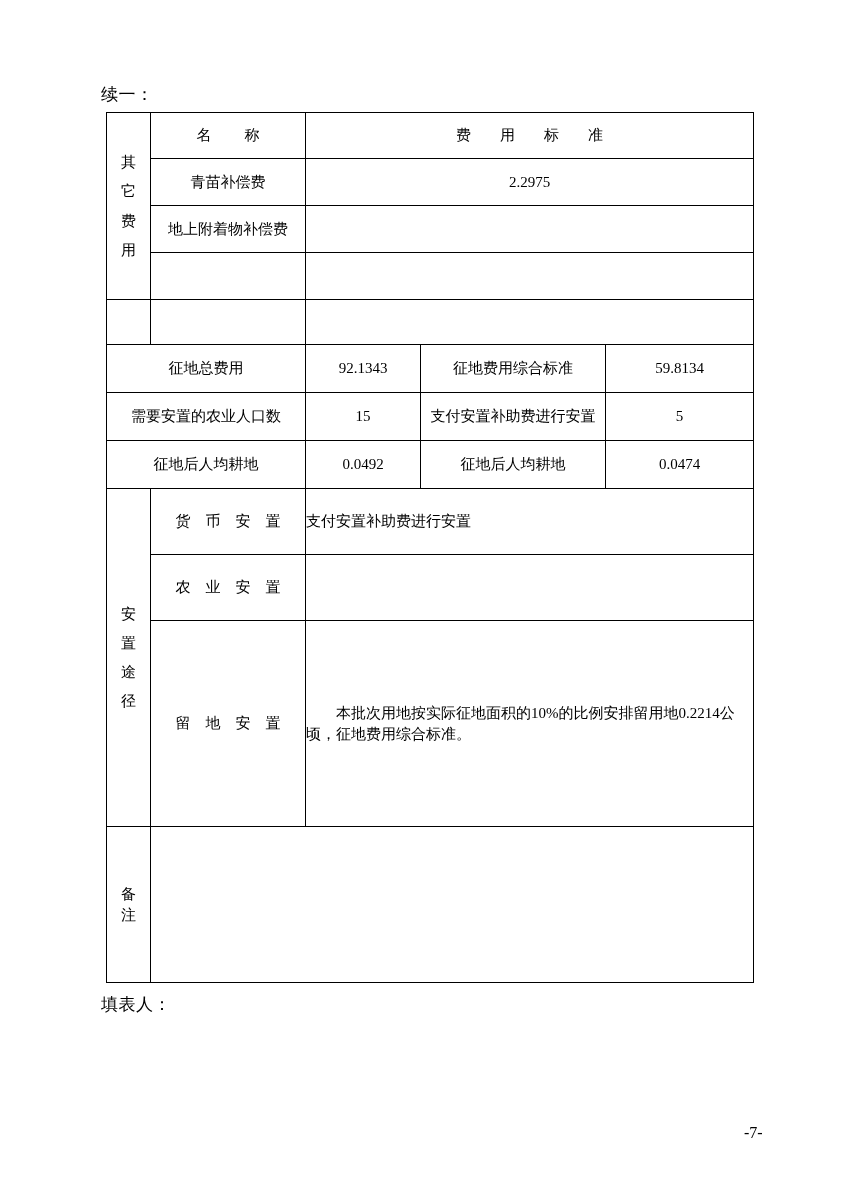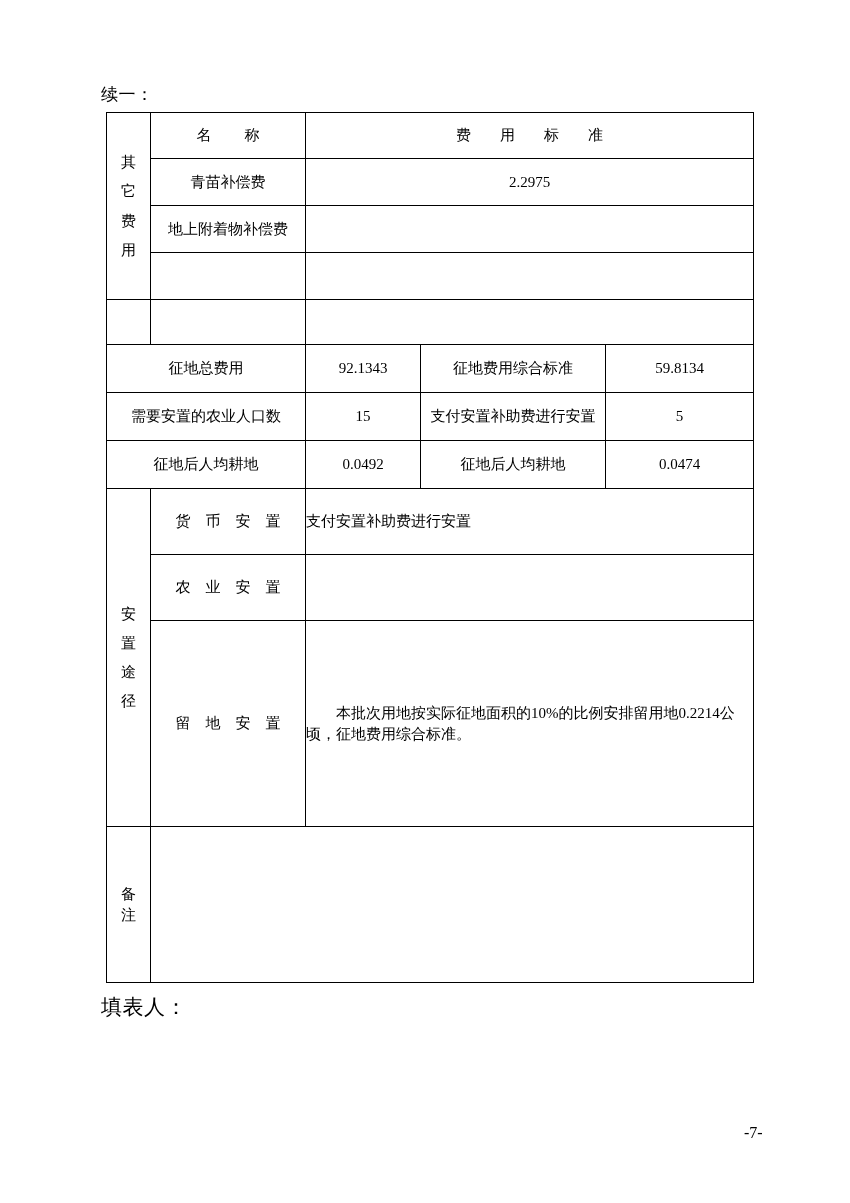--- a/index.html
+++ b/index.html
@@ -77,21 +77,21 @@
     line-height: 1.65;
     text-align: left;
     padding: 6px 10px 6px 8px;
   }
 
   
   .filler-line {
     position: absolute;
     left: 101px;
     top: 993px;
-    font-size: 21px;
+    font-size: 17px;
     letter-spacing: 0.5px;
     white-space: nowrap;
   }
   .page-number {
     position: absolute;
     left: 744px;
     top: 1124px;
     font-size: 16px;
     white-space: nowrap;
   }

